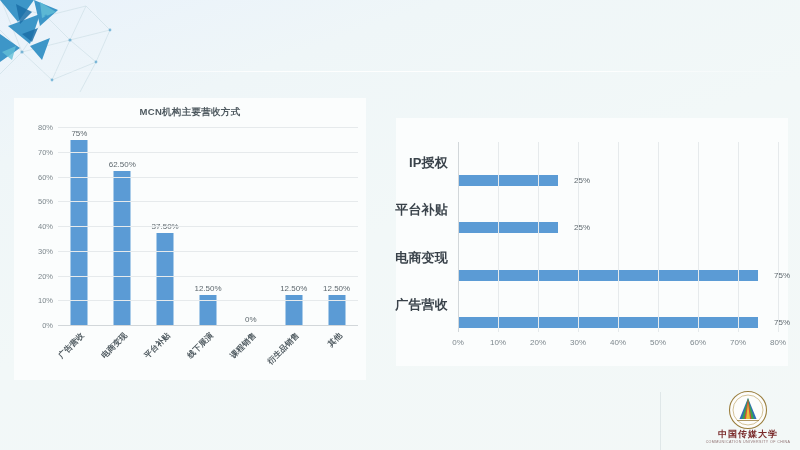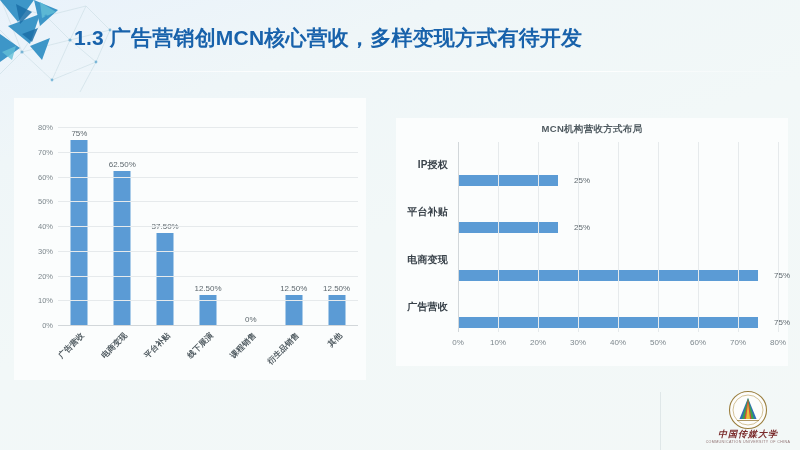--- a/index.html
+++ b/index.html
@@ -155,21 +155,21 @@
     line-height: 11px;
     margin-left: 16px;
     font-size: 8px;
     color: #5e686e;
     white-space: nowrap;
   }
   .hcat {
     position: absolute;
     right: 100%; margin-right: 10px;
     bottom: 18px;
-    font-size: 10px;
+    font-size: 13px;
     font-weight: bold;
     color: #39424a;
     white-space: nowrap;
     letter-spacing: .2px;
   }
 
   
   .source-note {
     position: absolute;
     left: 38px; top: 405px;
@@ -195,21 +195,20 @@
   }
   .logo-name {
     position: absolute;
     left: 0; top: 38px; width: 96px;
     text-align: center;
     font-size: 9px;
     font-weight: bold;
     color: #7a2b2b;
     letter-spacing: 1px;
     white-space: nowrap;
-    font-style: italic;
   }
   .logo-en {
     position: absolute;
     left: 0; top: 50px; width: 96px;
     text-align: center;
     font-size: 3.6px;
     color: #8e6f6f;
     letter-spacing: .4px;
     white-space: nowrap;
   }
@@ -250,25 +249,25 @@
         <circle cx="70" cy="40" r="1.6"></circle>
         <circle cx="22" cy="52" r="1.6"></circle>
         <circle cx="96" cy="62" r="1.4"></circle>
         <circle cx="110" cy="30" r="1.4"></circle>
         <circle cx="52" cy="80" r="1.4"></circle>
       </g>
     </svg>
   </div>
 
   <div class="header">
-    <div class="slide-title">1.3 广告营销创MCN核心营收，多样变现方式有待开发</div>
     <div class="header-rule"></div>
   </div>
 
   <div class="panel" id="panel-left">
+    <div class="panel-title">MCN机构主要营收方式</div>
     <div class="vchart-plot" id="vplot">
       <div class="vbars" id="vbars">
           <div class="vcol">
             <div class="vbar" style="height: 93.75%;"></div>
             <div class="vlabel" style="bottom: calc(93.75% + 2px);">75%</div>
             <div class="vcat">广告营收</div>
           </div>
           <div class="vcol">
             <div class="vbar" style="height: 78.125%;"></div>
             <div class="vlabel" style="bottom: calc(78.125% + 2px); margin-top: 20px;">62.50%</div>
@@ -323,21 +322,20 @@
         <div class="vgrid" style="bottom: 87.5%;">
           <div class="vtick">70%</div>
         </div>
         <div class="vgrid" style="bottom: 100%;">
           <div class="vtick">80%</div>
         </div>
       </div>
   </div>
 
   <div class="panel" id="panel-right">
-    <div class="panel-title">MCN机构营收方式布局</div>
     <div class="hchart-plot" id="hplot">
       <div class="hrows" id="hrows">
           <div class="hrow">
             <div class="hbar" style="width: 31.25%;"></div>
             <div class="hval" style="left: 31.25%;">25%</div>
             <div class="hcat">IP授权</div>
           </div>
           <div class="hrow">
             <div class="hbar" style="width: 31.25%;"></div>
             <div class="hval" style="left: 31.25%;">25%</div>

